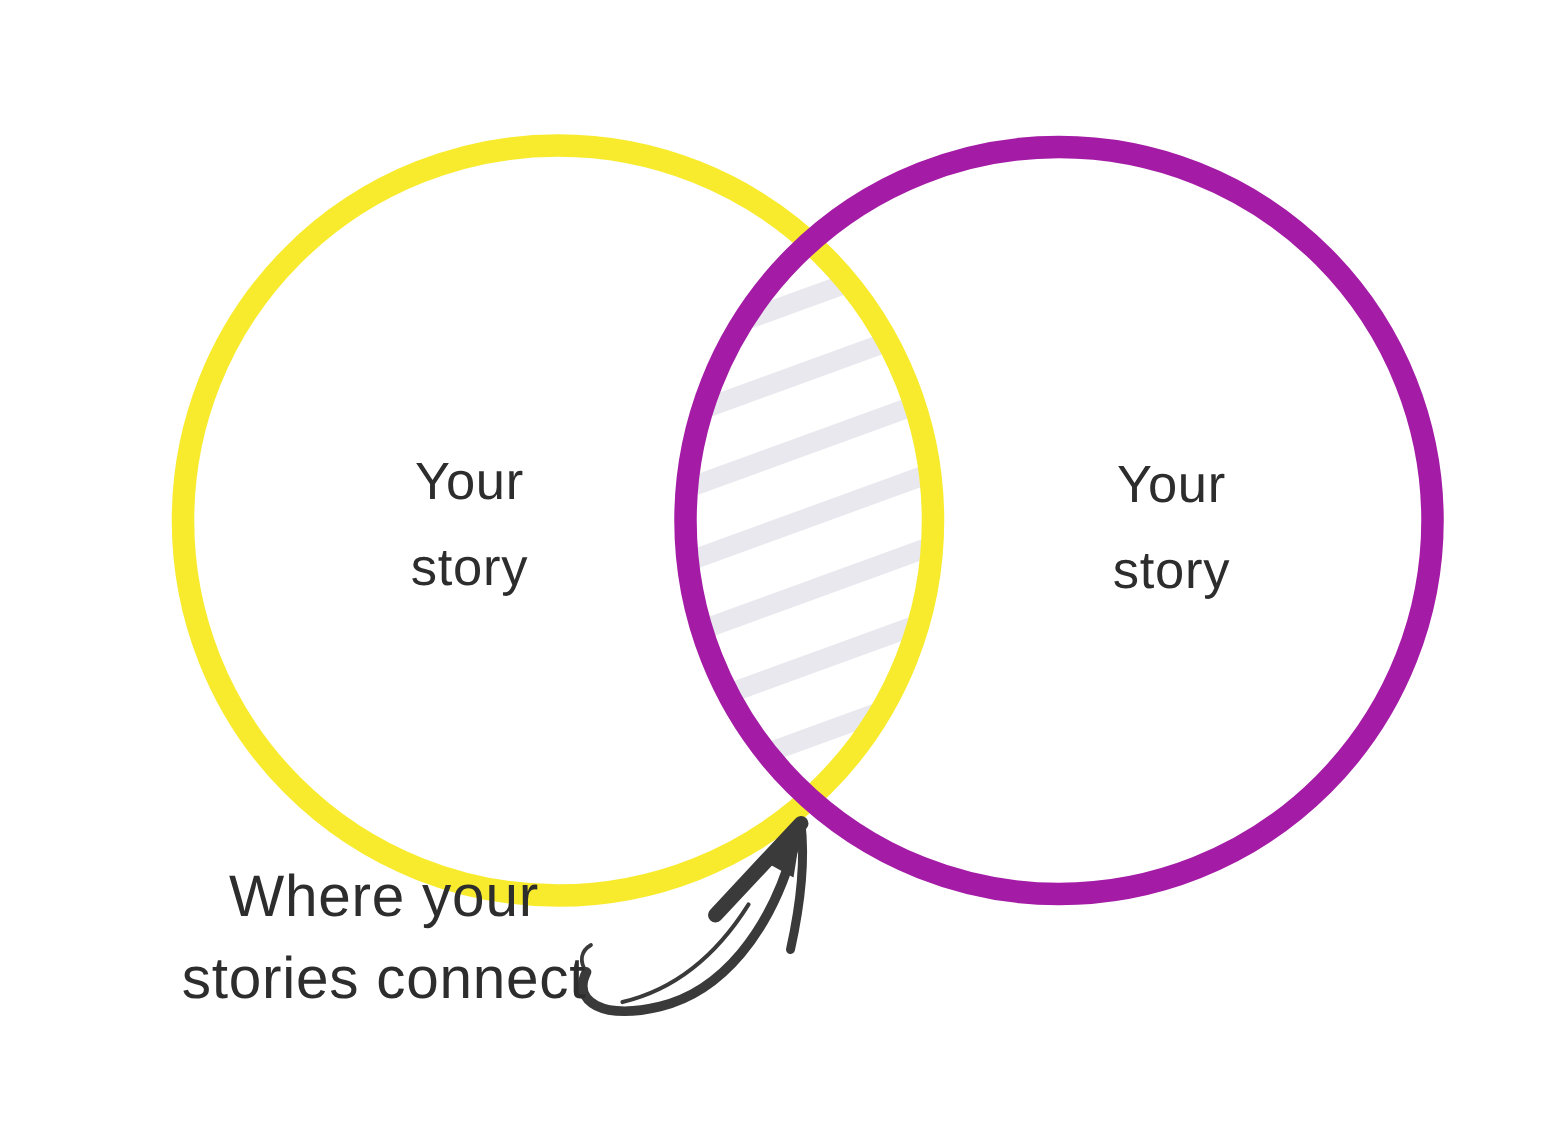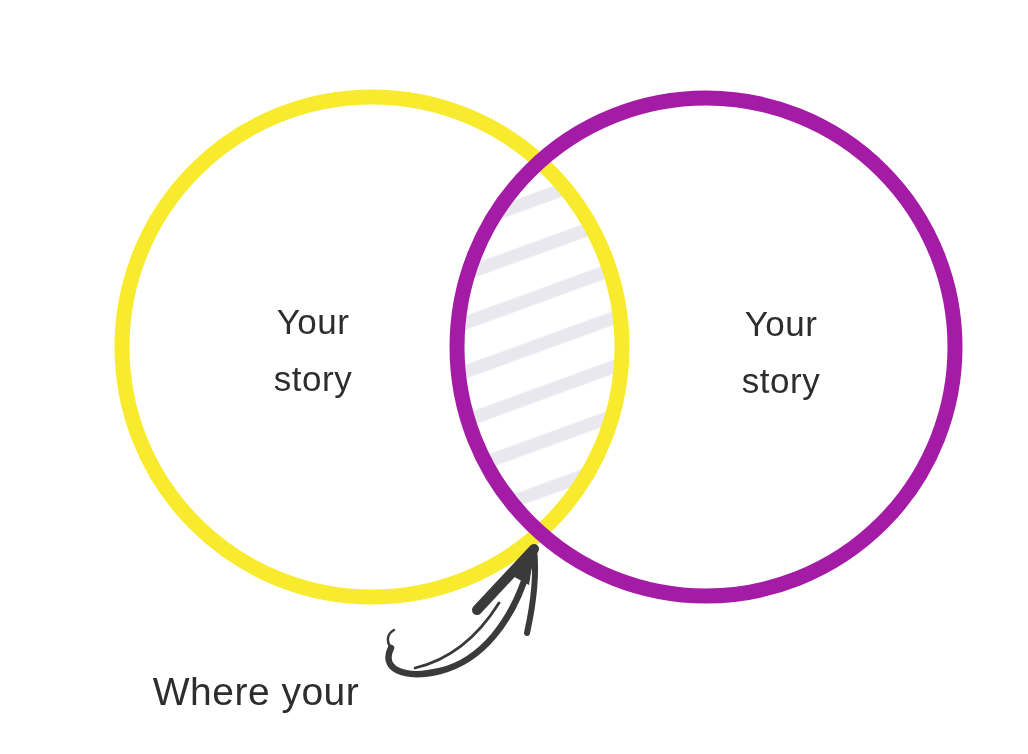--- a/index.html
+++ b/index.html
@@ -94,17 +94,18 @@
   <div class="circle-label" style="left: 313px; top: 350px; color: rgb(45, 45, 45);">
     <span>Your</span>
     <span>story</span>
   </div>
 
   <div class="circle-label" style="left: 781px; top: 352px; color: rgb(45, 45, 45);">
     <span>Your</span>
     <span>story</span>
   </div>
 
-  <div class="annotation-label" style="left: 256px; top: 692px; color: rgb(45, 45, 45);">
+  <div class="annotation-label" style="left: 256px; top: 626px; color: rgb(45, 45, 45);">
     <span>Where your</span>
+    <span>stories connect</span>
   </div>
 
 </div>
 
 </body></html>

